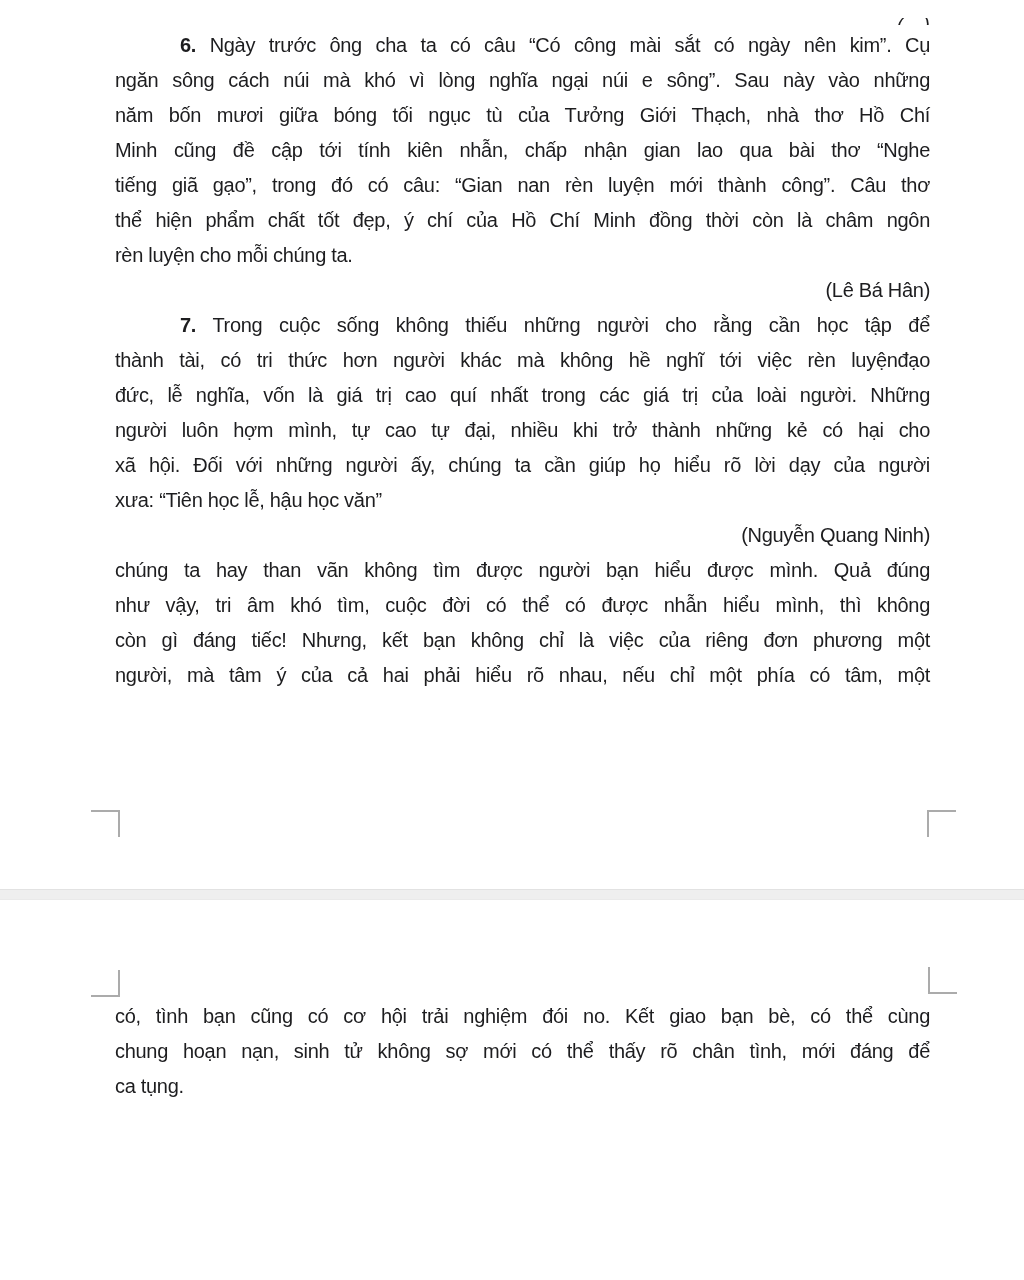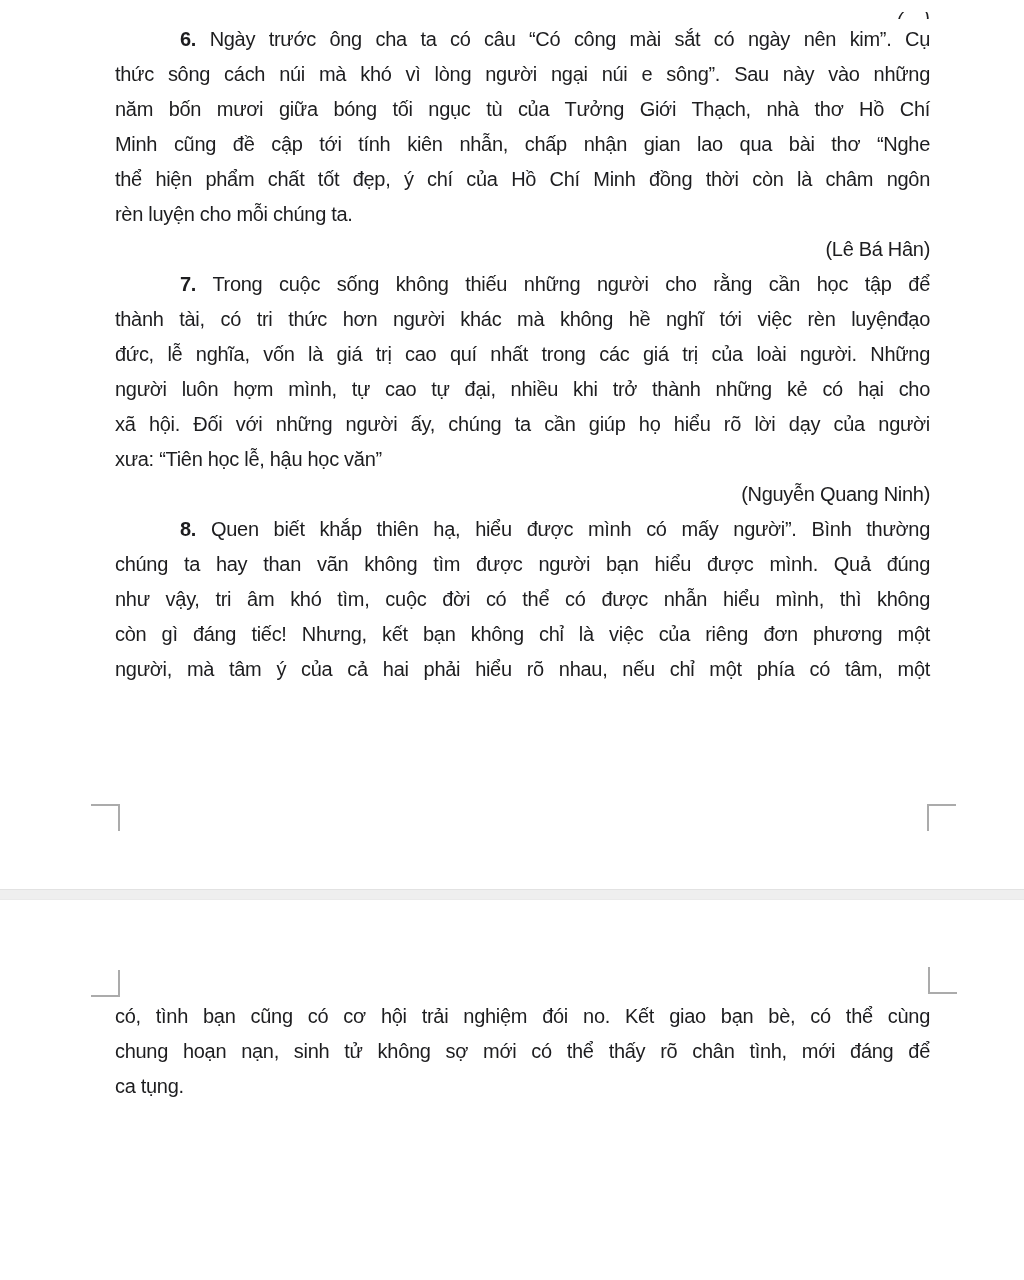--- a/index.html
+++ b/index.html
@@ -3,21 +3,21 @@
 <meta charset="utf-8">
 <style>
   html,body{margin:0;padding:0;}
   body{
     width:1024px;height:1280px;position:relative;overflow:hidden;
     background:#ffffff;
     font-family:"Liberation Sans","DejaVu Sans",sans-serif;
     color:#1d1d1f;
   }
   .page{position:absolute;left:0;width:1024px;background:#ffffff;}
-  #page1{top:12px;height:993px;}
+  #page1{top:18px;height:993px;}
   #page2{top:900px;height:355px;}
   .page-gap{
     position:absolute;left:0;top:889px;width:1024px;height:9px;
     background:#efefef;border-top:1px solid #e2e2e2;border-bottom:1px solid #eaeaea;
   }
   .content{
     position:absolute;left:115px;width:815px;
     font-size:20px;letter-spacing:-0.3px;line-height:35px;
   }
   #content1{top:10px;}
@@ -48,40 +48,40 @@
 
 <div class="page" id="page1">
   <div class="top-cutoff">
     <span>(…)</span>
   </div>
 
   <div class="content" id="content1">
 
     <div>
       <div class="ln indent"><span class="num">6.</span><span> Ngày trước ông cha ta có câu “Có công mài sắt có ngày nên kim”. Cụ</span></div>
-      <div class="ln">thức sông cách núi mà khó vì lòng người ngại núi e sông”. Sau này vào những</div>
+      <div class="ln">ngăn sông cách núi mà khó vì lòng nghĩa ngại núi e sông”. Sau này vào những</div>
       <div class="ln">năm bốn mươi giữa bóng tối ngục tù của Tưởng Giới Thạch, nhà thơ Hồ Chí</div>
       <div class="ln">Minh cũng đề cập tới tính kiên nhẫn, chấp nhận gian lao qua bài thơ “Nghe</div>
+      <div class="ln">tiếng giã gạo”, trong đó có câu: “Gian nan rèn luyện mới thành công”. Câu thơ</div>
       <div class="ln">thể hiện phẩm chất tốt đẹp, ý chí của Hồ Chí Minh đồng thời còn là châm ngôn</div>
       <div class="ln left">rèn luyện cho mỗi chúng ta.</div>
       <div class="attr">(Lê Bá Hân)</div>
     </div>
 
     <div>
       <div class="ln indent"><span class="num">7.</span><span> Trong cuộc sống không thiếu những người cho rằng cần học tập để</span></div>
       <div class="ln">thành tài, có tri thức hơn người khác mà không hề nghĩ tới việc rèn luyệnđạo</div>
       <div class="ln">đức, lễ nghĩa, vốn là giá trị cao quí nhất trong các giá trị của loài người. Những</div>
       <div class="ln">người luôn hợm mình, tự cao tự đại, nhiều khi trở thành những kẻ có hại cho</div>
       <div class="ln">xã hội. Đối với những người ấy, chúng ta cần giúp họ hiểu rõ lời dạy của người</div>
       <div class="ln left">xưa: “Tiên học lễ, hậu học văn”</div>
       <div class="attr">(Nguyễn Quang Ninh)</div>
     </div>
 
     <div>
-      <div class="ln indent"><span class="num">8.</span><span> Quen biết khắp thiên hạ, hiểu được mình có mấy người”. Bình thường</span></div>
       <div class="ln">chúng ta hay than vãn không tìm được người bạn hiểu được mình. Quả đúng</div>
       <div class="ln">như vậy, tri âm khó tìm, cuộc đời có thể có được nhẫn hiểu mình, thì không</div>
       <div class="ln">còn gì đáng tiếc! Nhưng, kết bạn không chỉ là việc của riêng đơn phương một</div>
       <div class="ln">người, mà tâm ý của cả hai phải hiểu rõ nhau, nếu chỉ một phía có tâm, một</div>
     </div>
   </div>
 
   <div class="mark bl"></div>
   <div class="mark br"></div>
 </div>

